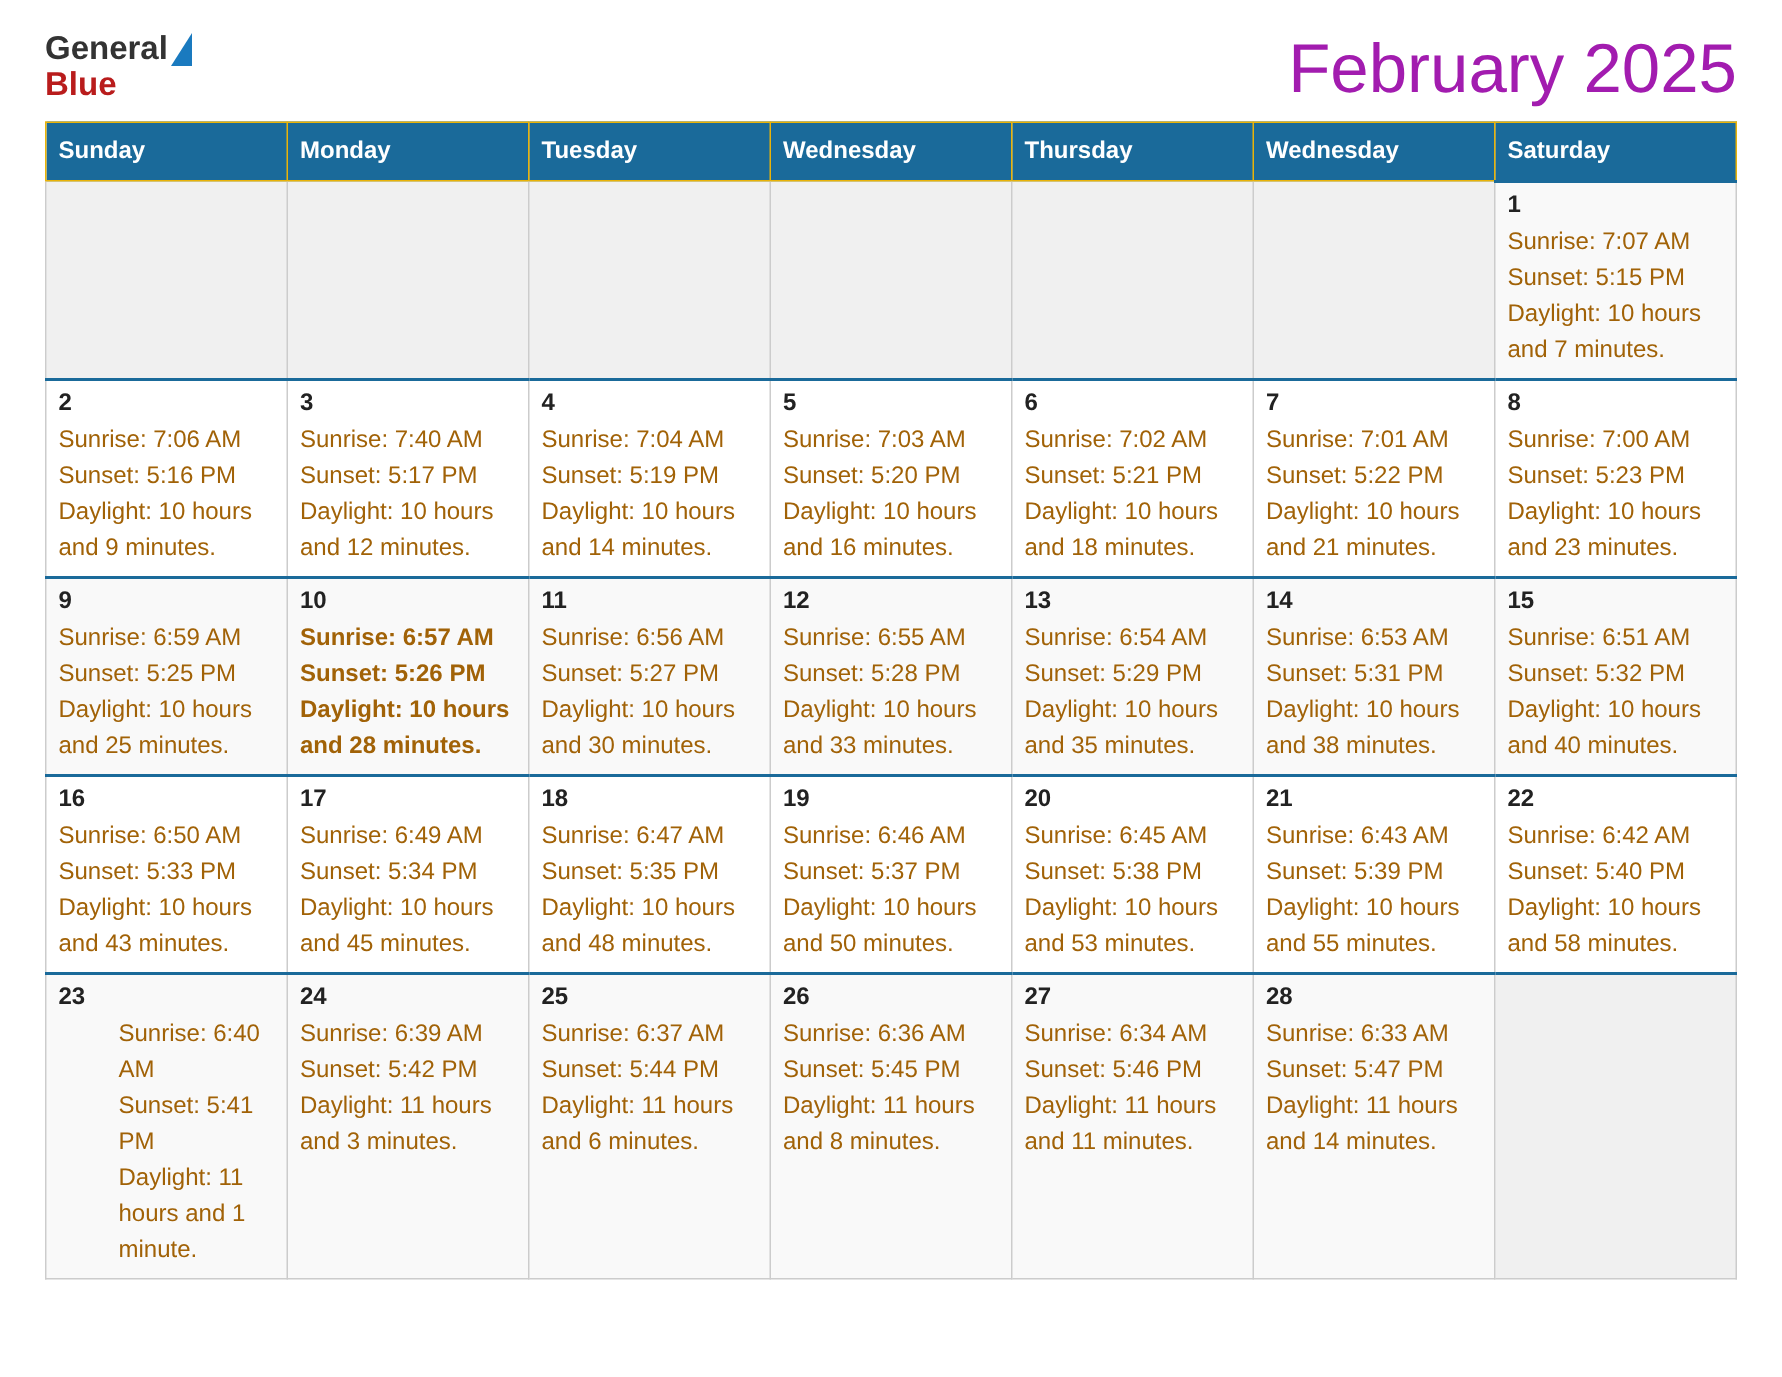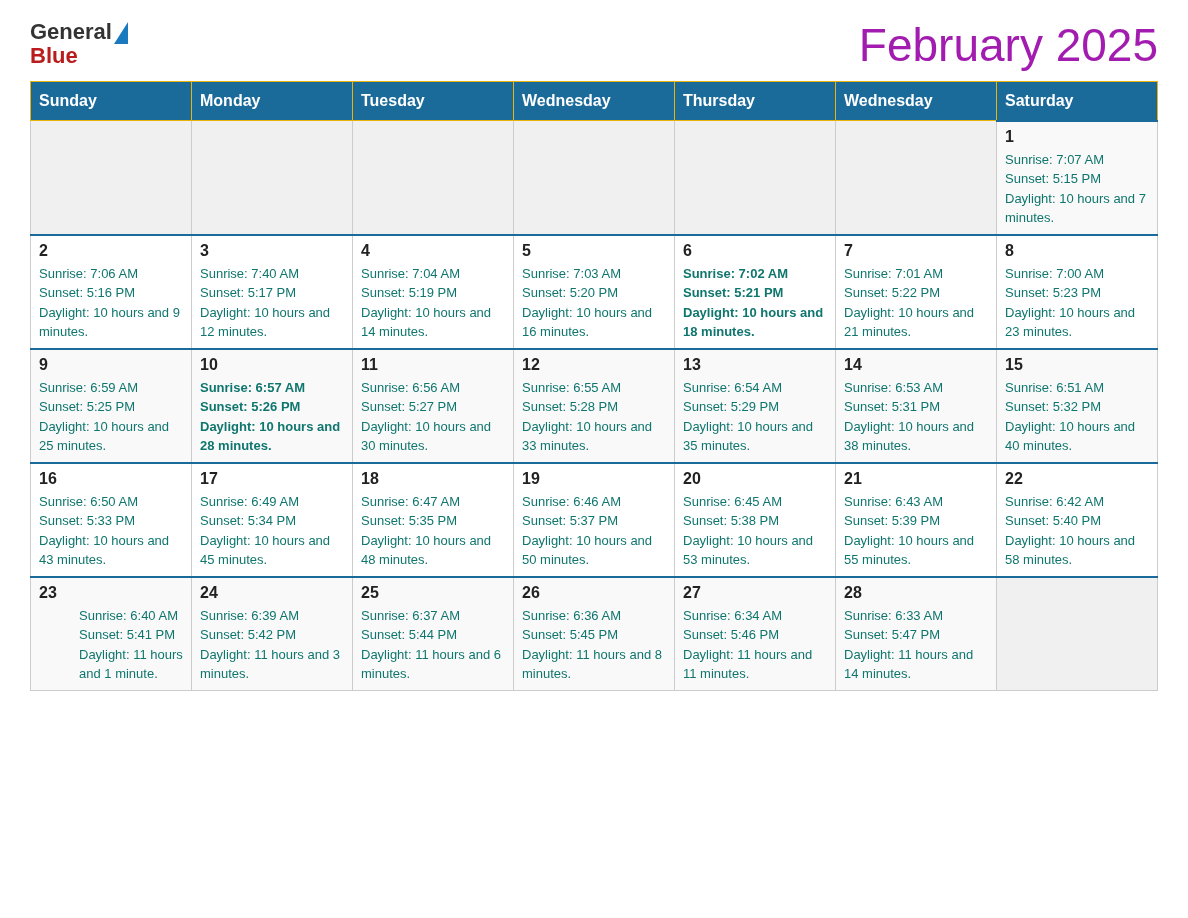--- a/index.html
+++ b/index.html
@@ -90,22 +90,22 @@
     tbody tr td.empty {
       background: #f0f0f0;
     }
     .day-number {
       font-size: 16px;
       font-weight: bold;
       color: #222;
       margin-bottom: 4px;
     }
     .day-info {
-      font-size: 13px;
-      color: #0f766e;
+      font-size: 16px;
+      color: #a16207;
       line-height: 1.5;
     }
     .border-top-blue {
       border-top: 2px solid #1a6a9a !important;
     }
   </style>
 </head>
 <body>
 
 <div class="header">
@@ -170,21 +170,21 @@
 Daylight: 10 hours and 14 minutes.</div>
         </td>
         <td class="border-top-blue">
           <div class="day-number">5</div>
           <div class="day-info" style="white-space: pre-line;">Sunrise: 7:03 AM
 Sunset: 5:20 PM
 Daylight: 10 hours and 16 minutes.</div>
         </td>
         <td class="border-top-blue">
           <div class="day-number">6</div>
-          <div class="day-info" style="white-space: pre-line; font-weight: bold;">Sunrise: 7:02 AM
+          <div class="day-info" style="white-space: pre-line;">Sunrise: 7:02 AM
 Sunset: 5:21 PM
 Daylight: 10 hours and 18 minutes.</div>
         </td>
         <td class="border-top-blue">
           <div class="day-number">7</div>
           <div class="day-info" style="white-space: pre-line;">Sunrise: 7:01 AM
 Sunset: 5:22 PM
 Daylight: 10 hours and 21 minutes.</div>
         </td>
         <td class="border-top-blue">

